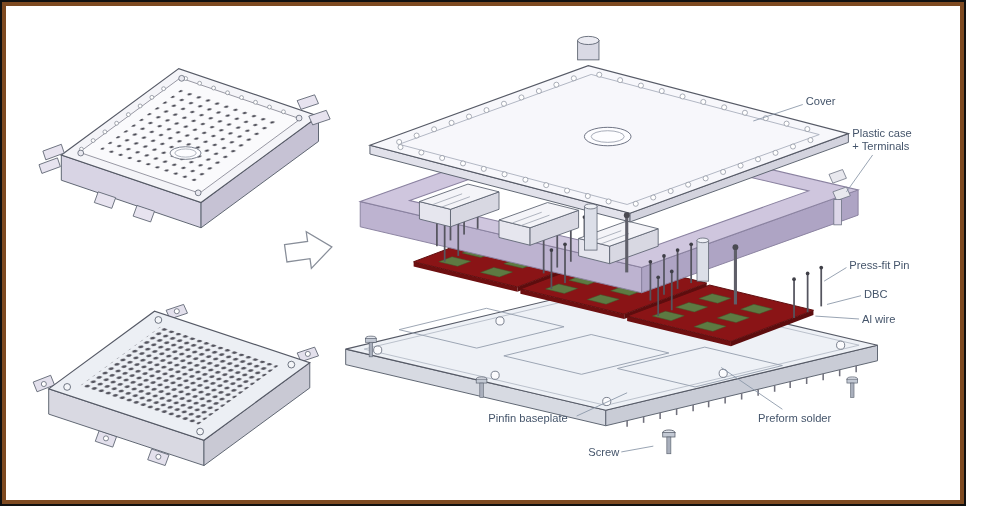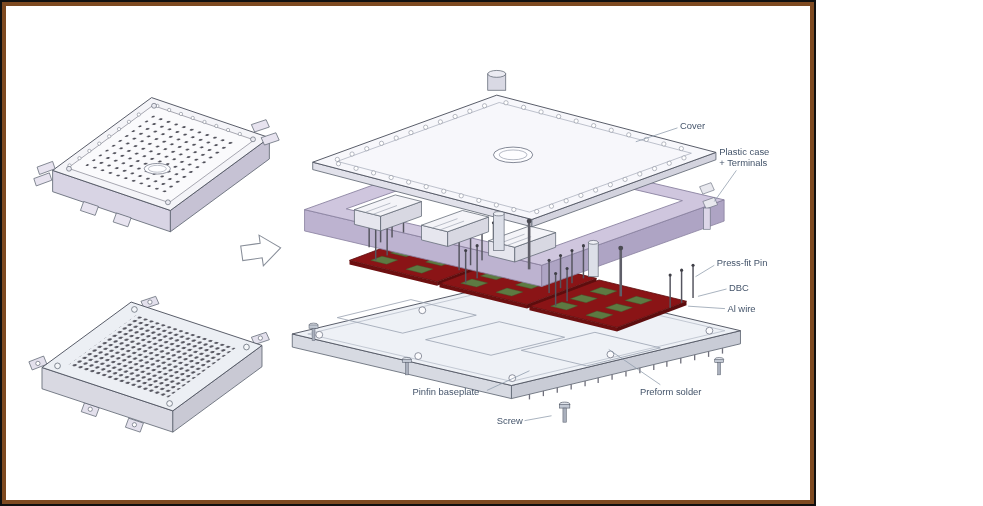--- a/index.html
+++ b/index.html
@@ -1,16 +1,16 @@
 <!DOCTYPE html>
 <html><head>
 <meta charset="utf-8">
 <style>
   html,body{margin:0;padding:0;background:#ffffff;}
-  .frame{width:816px;height:506px;box-sizing:border-box;border:2px solid #101010;background:#ffffff;}
+  .frame{width:966px;height:506px;box-sizing:border-box;border:2px solid #101010;background:#ffffff;}
   .frame-inner{width:100%;height:100%;box-sizing:border-box;border:4px solid #7e4a21;background:#ffffff;overflow:hidden;}
   svg{display:block;width:100%;height:100%;}
   text{font-family:"Liberation Sans", sans-serif;font-size:11.5px;}
 </style>
 </head>
 <body>
 
 <div class="frame">
 <div class="frame-inner">
 <svg viewBox="0 0 983 506" preserveAspectRatio="xMidYMid meet">

